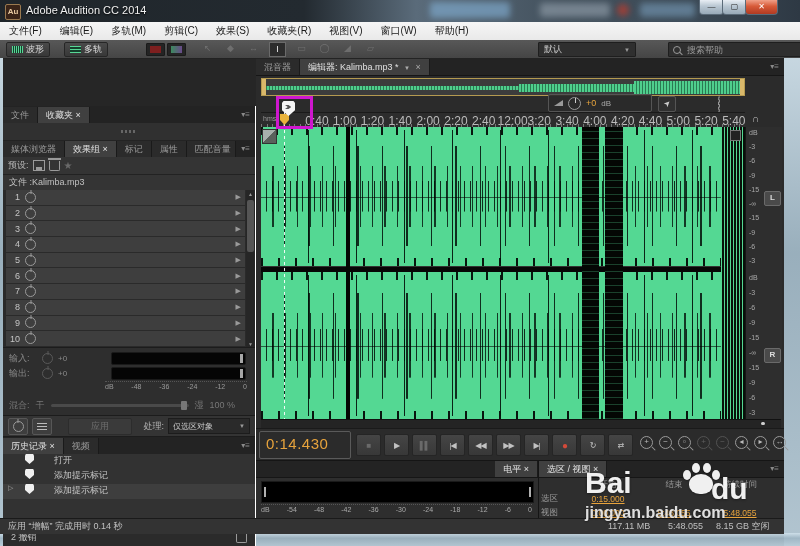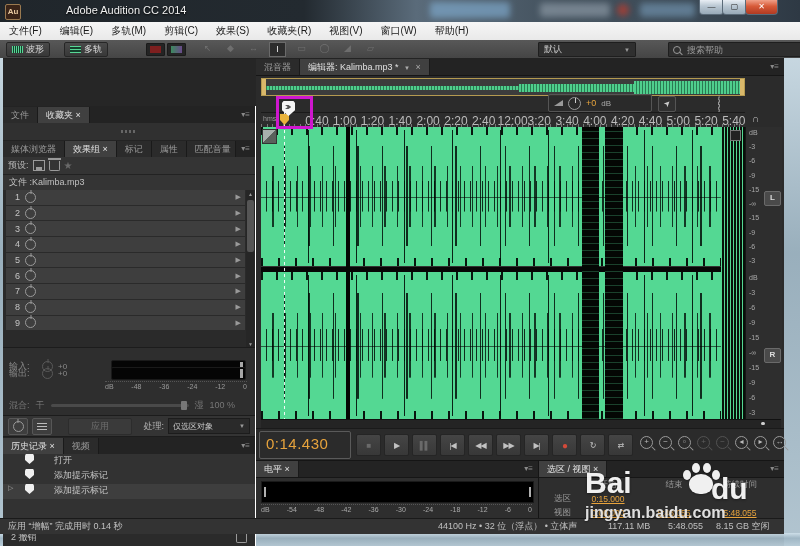--- a/index.html
+++ b/index.html
@@ -6,21 +6,21 @@
   .screen{position:relative;width:800px;height:546px;overflow:hidden;
     font-family:"Liberation Sans","DejaVu Sans",sans-serif;background:#262626;
     -webkit-font-smoothing:antialiased;}
   .abs{position:absolute;}
   
   .titlebar{left:0;top:0;width:800px;height:22px;
     background:linear-gradient(90deg,#20262b 0%,#232a30 38%,#5a6b7a 52%,#44525e 70%,#3a4854 88%,#2e3944 100%);overflow:hidden;}
   .blur-blob{filter:blur(3px);opacity:.7;border-radius:3px;}
   .app-icon{left:5px;top:4px;width:14px;height:14px;background:#3a2418;border:1px solid #9a7a50;
     color:#e8c9a0;font-size:8px;font-weight:bold;text-align:center;line-height:14px;border-radius:2px;}
-  .win-title{left:26px;top:4px;font-size:11px;color:#f0f0f0;text-shadow:0 1px 2px #000;margin-left:40px;}
+  .win-title{left:26px;top:4px;font-size:11px;color:#f0f0f0;text-shadow:0 1px 2px #000;}
   .win-btn{top:0;height:14px;border:1px solid #5a6a78;border-top:none;border-radius:0 0 4px 4px;
     background:linear-gradient(#e8eef4,#b8c6d2 45%,#98aab8);color:#222;font-size:8px;text-align:center;line-height:13px;}
   .win-btn.close{background:linear-gradient(#f0a088,#d75a38 45%,#b03a22);color:#fff;}
   
   .menubar{left:0;top:22px;width:800px;height:18px;background:linear-gradient(#f6f6f6,#e9e9e9);
     border-bottom:1px solid #c9c9c9;display:flex;align-items:center;}
   .menu-item{font-size:10px;color:#1a1a1a;padding:0 9px;line-height:18px;}
   
   .toolbar{left:0;top:40px;width:800px;height:18px;background:linear-gradient(#585858,#454545);border-bottom:1px solid #222;}
   .tb-btn{top:2px;height:13px;background:linear-gradient(#4a4a4a,#383838);border:1px solid #262626;border-radius:2px;
@@ -163,21 +163,21 @@
   .zmag.dim{opacity:.35;}
   
   .bpanel-levels{left:0;top:402px;width:282px;height:58px;background:#2e2e2e;border-top:1px solid #151515;border-right:1px solid #151515;}
   .lv-meter{left:5px;top:20px;width:271px;height:20px;background:#000;border:1px solid #1a1a1a;}
   .lv-meter::before,.lv-meter::after{content:"";position:absolute;top:5px;bottom:5px;width:2px;background:#cfcfcf;opacity:.85;}
   .lv-meter::before{left:2px;} .lv-meter::after{right:2px;}
   .lv-scale{left:5px;top:43px;width:271px;display:flex;justify-content:space-between;font-size:7px;color:#aaa;border-top:1px dotted #555;padding-top:1px;}
   .bpanel-sel{left:283px;top:402px;width:245px;height:58px;background:#2e2e2e;border-top:1px solid #151515;}
   .sel-grid{left:2px;top:18px;width:240px;display:grid;grid-template-columns:34px 66px 66px 66px;row-gap:2px;font-size:8.5px;align-items:center;}
   .sel-grid .hd{color:#9a9a9a;text-align:center;}
-  .sel-grid .nm{color:#9a9a9a;text-align:right;padding-right:4px;}
+  .sel-grid .nm{color:#9a9a9a;padding-right:4px;}
   .sel-grid .vl{color:#e7a33c;text-align:center;text-decoration:underline;}
   
   .statusbar{left:0;top:518px;width:784px;height:15px;background:#333;border-top:1px solid #1a1a1a;color:#c0c0c0;font-size:9px;line-height:15px;}
   
   .wm{left:585px;top:462px;width:185px;height:64px;z-index:60;pointer-events:none;opacity:.93;}
   .wm-txt{position:absolute;color:#fff;font-weight:bold;font-size:30px;text-shadow:0 1px 3px rgba(0,0,0,.4);}
   .paw{position:absolute;left:96px;top:0px;width:42px;height:34px;}
   .paw i{position:absolute;background:#fff;border-radius:50%;box-shadow:0 1px 2px rgba(0,0,0,.3);}
   .wm-site{position:absolute;left:0px;top:42px;width:185px;font-size:16px;font-weight:bold;color:#ececec;text-shadow:0 1px 2px rgba(0,0,0,.45);}
 </style>
@@ -316,29 +316,34 @@
           <div class="rack-row">
             <span class="rack-num">8</span>
             <span class="pwr"></span>
             <span class="rack-arrow">▶</span>
           </div>
           <div class="rack-row">
             <span class="rack-num">9</span>
             <span class="pwr"></span>
             <span class="rack-arrow">▶</span>
           </div>
+          <div class="rack-row">
+            <span class="rack-num">10</span>
+            <span class="pwr"></span>
+            <span class="rack-arrow">▶</span>
+          </div>
         </div>
       <div class="abs rack-scroll">
         <div style="text-align:center;font-size:5px;color:#999;line-height:8px;">▲</div>
         <div class="abs rack-thumb"></div>
         <div class="abs" style="bottom:0;left:0;width:9px;text-align:center;font-size:5px;color:#999;">▼</div>
       </div>
     </div>
     <div class="abs io-sec">
-      <div class="io-row" style="top:10px;">
+      <div class="io-row" style="top:2px;">
         <span class="io-lbl">输入:</span>
         <span class="pwr dim"></span>
         <span class="io-gain">+0</span>
         <span class="io-meter" style="top:2px;"></span>
       </div>
       <div class="io-row" style="top:17px;">
         <span class="io-lbl">输出:</span>
         <span class="pwr dim"></span>
         <span class="io-gain">+0</span>
         <span class="io-meter" style="top:2px;"></span>
@@ -529,21 +534,21 @@
           <div class="zmag">▫</div>
           <div class="zmag dim">+</div>
           <div class="zmag dim">−</div>
           <div class="zmag">◂</div>
           <div class="zmag">▸</div>
           <div class="zmag">↔</div>
         </div>
     </div>
 
     <div class="abs bpanel-levels">
-      <div class="abs tabsrow" style="left:0;top:0;width:282px;height:16px;">
+      <div class="abs tabsrow" style="left:0;top:0;width:282px;height:16px;flex-direction:column;">
         <span class="tab active">电平 ×</span>
         <span class="panelmenu">▾≡</span>
       </div>
       <div class="abs lv-meter"></div>
       <div class="abs lv-scale">
 
       <span>dB</span>
           <span>-54</span>
           <span>-48</span>
           <span>-42</span>
@@ -577,21 +582,20 @@
         <span class="vl">5:48.055</span>
       </div>
     </div>
   </div>
 
   <div class="abs hl-box"></div>
   <div class="abs cue-big"></div>
 
   <div class="abs statusbar">
     <span class="abs" style="left:8px;">应用 “增幅” 完成用时 0.14 秒</span>
-    <span class="abs" style="left:438px;">44100 Hz • 32 位（浮点） • 立体声</span>
     <span class="abs" style="left:608px;">117.11 MB</span>
     <span class="abs" style="left:668px;">5:48.055</span>
     <span class="abs" style="left:716px;text-align:center;">8.15 GB 空闲</span>
   </div>
 
   <div class="abs wm">
     <span class="wm-txt" style="left:0;top:4px;">Bai</span>
     <span class="wm-txt" style="left:126px;top:10px;">du</span>
     <span class="paw">
       <i style="left:2px;top:8px;width:8px;height:10px;"></i>

